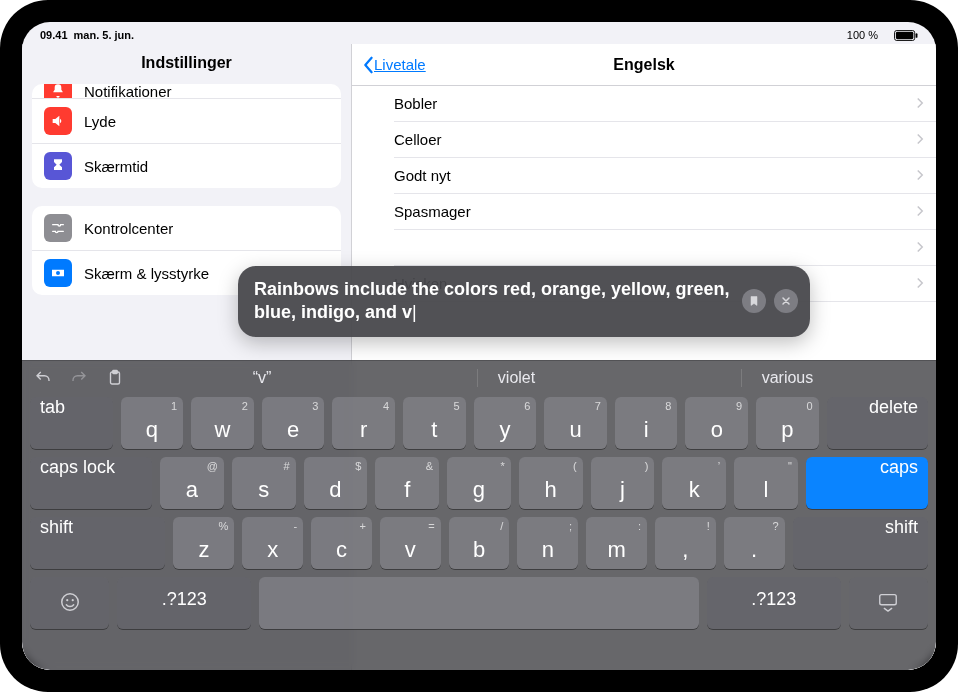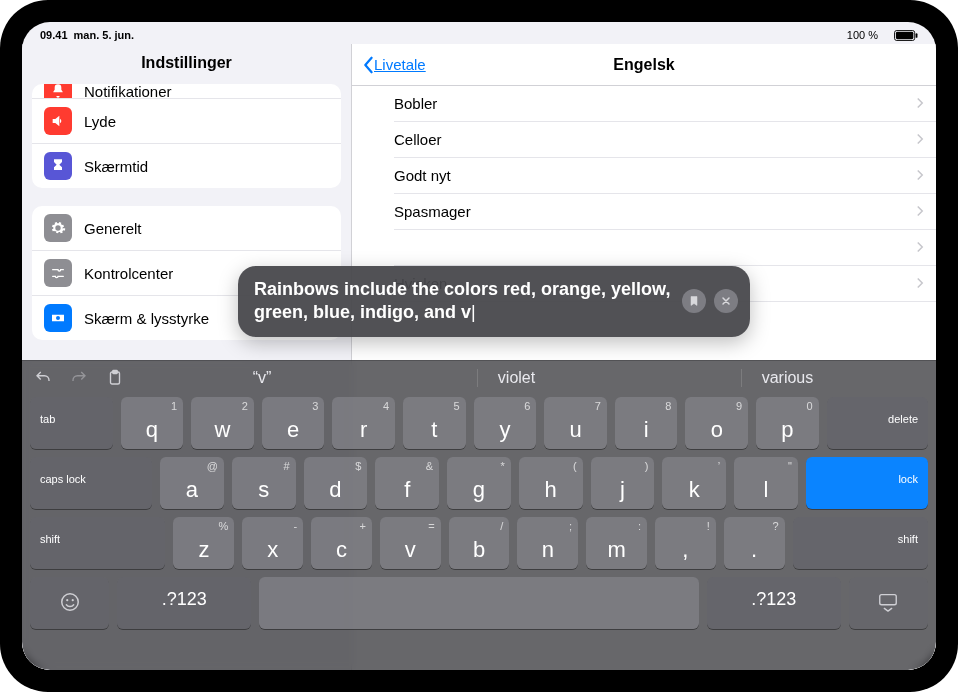--- a/index.html
+++ b/index.html
@@ -71,21 +71,21 @@
   .detail-list { padding: 0 0 0 42px; overflow:hidden;}
   .detail-row {
     display:flex; align-items:center; justify-content:space-between;
     padding:9px 12px 9px 0; border-bottom:1px solid #e5e5ea; font-size:15px;text-align:center;
   }
   .chevron { color:#c7c7cc; }
   .chevron svg { width:8px; height:12px; stroke:#c7c7cc; fill:none; stroke-width:2;}
 
   
   .live-bubble {
-    position:absolute; left: 216px; top: 244px; width: 512px;
+    position:absolute; left: 216px; top: 244px; width: 572px;
     background: rgba(70,70,74,0.94); border-radius:18px; padding:12px 64px 12px 16px;
     color:#fff; font-size:18px; font-weight:600; line-height:1.3;
     box-shadow: 0 6px 20px rgba(0,0,0,0.25);
   }
   .live-cursor::after { content:"|"; color:#fff; font-weight:300; animation:none;}
   .live-actions {
     position:absolute; right:12px; top:50%; transform:translateY(-50%);
     display:flex; gap:8px;
   }
   .round-btn {
@@ -116,21 +116,21 @@
   .kb-rows { flex:1; display:flex; flex-direction:column; gap:8px; padding: 2px 8px 8px;}
   .kb-row { display:flex; gap:8px; }
   .key {
     background: rgba(140,140,148,0.55); border-radius:6px;
     box-shadow: 0 1px 0 rgba(0,0,0,0.4);
     display:flex; flex-direction:column; align-items:center; justify-content:flex-end;
     color:#fff; font-size:22px; padding:4px 0 6px; position:relative; flex:1;
     height:52px; user-select:none;
   }
   .key-sub { position:absolute; top:3px; right:6px; font-size:11px; color:rgba(255,255,255,0.7);}
-  .key-fn { background: rgba(100,100,108,0.5); font-size:11px; align-items:flex-start; justify-content:center; padding:0 10px 8px;}
+  .key-fn { background: rgba(100,100,108,0.5); font-size:18px; align-items:flex-start; justify-content:flex-start; padding:0 10px 8px;}
   .key-fn.center-label { align-items:center;}
   .key-fn.right-label { align-items:flex-end;}
   .key-blue { background:#0a84ff; }
   .key-space { flex:5;}
   .key-wide { flex:1.3;}
   .key-wider { flex:1.6;}
   .key-xl { flex:1.9;}
   .key-emoji { background: rgba(100,100,108,0.28); }
   .key-emoji svg { width:22px; height:22px;}
   .key-hide { background: rgba(100,100,108,0.28); }
@@ -192,28 +192,20 @@
                     <path d="M6 2h12v4l-4 4 4 4v4H6v-4l4-4-4-4V2z"></path>
                   </svg>
                 </div>
               <span>Skærmtid</span>
             </div>
           </div>
           <div class="sidebar-group">
             <div class="sidebar-item">
               <div class="si-icon icon-grey">
                   <svg viewBox="0 0 24 24">
-                    <path d="M12 8a4 4 0 100 8 4 4 0 000-8zm9 4l2 1-1 3-2-.5a8 8 0 01-1.5 1.5l.5 2-3 1-1-2h-2l-1 2-3-1 .5-2A8 8 0 016 16.5L4 17l-1-3 2-1v-2L3 10l1-3 2 .5A8 8 0 017.5 6L7 4l3-1 1 2h2l1-2 3 1-.5 2A8 8 0 0118 7.5l2-.5 1 3-2 1v2z"></path>
-                  </svg>
-                </div>
-              <span>Generelt</span>
-            </div>
-            <div class="sidebar-item">
-              <div class="si-icon icon-grey">
-                  <svg viewBox="0 0 24 24">
                     <path d="M4 7h8a2 2 0 104 0h4M4 17h4a2 2 0 104 0h8" stroke="#fff" stroke-width="2" fill="none" stroke-linecap="round"></path>
                   </svg>
                 </div>
               <span>Kontrolcenter</span>
             </div>
             <div class="sidebar-item">
               <div class="si-icon icon-blue">
                   <svg viewBox="0 0 24 24">
                     <path d="M3 7h18v10H3zM12 9a3 3 0 100 6 3 3 0 000-6z" fill="#fff"></path>
                   </svg>
@@ -402,21 +394,21 @@
             </div>
             <div class="key">
               <span class="key-sub">’</span>
               <span>k</span>
             </div>
             <div class="key">
               <span class="key-sub">"</span>
               <span>l</span>
             </div>
             <div class="key key-blue key-fn right-label key-wider">
-              <span>lock</span>
+              <span>caps</span>
             </div>
         </div>
 
         <div class="kb-row" id="row3">
           <div class="key key-fn key-xl">
               <span>shift</span>
             </div>
           <div class="key">
               <span class="key-sub">%</span>
               <span>z</span>

